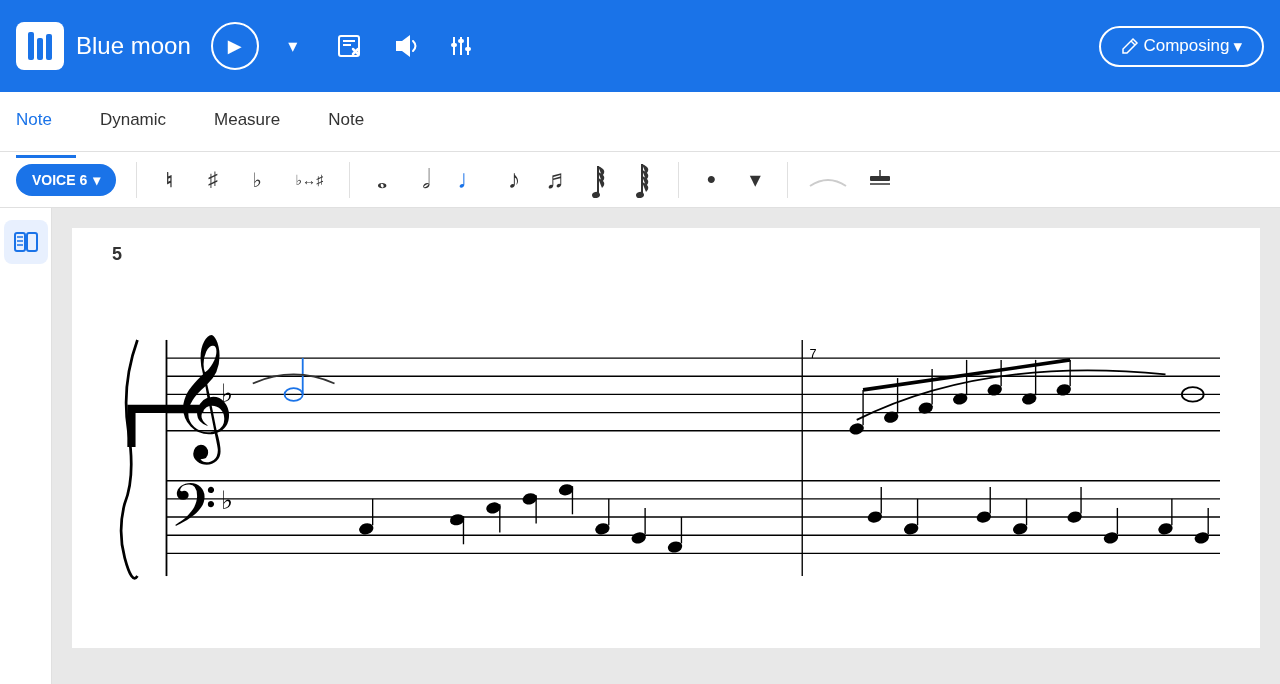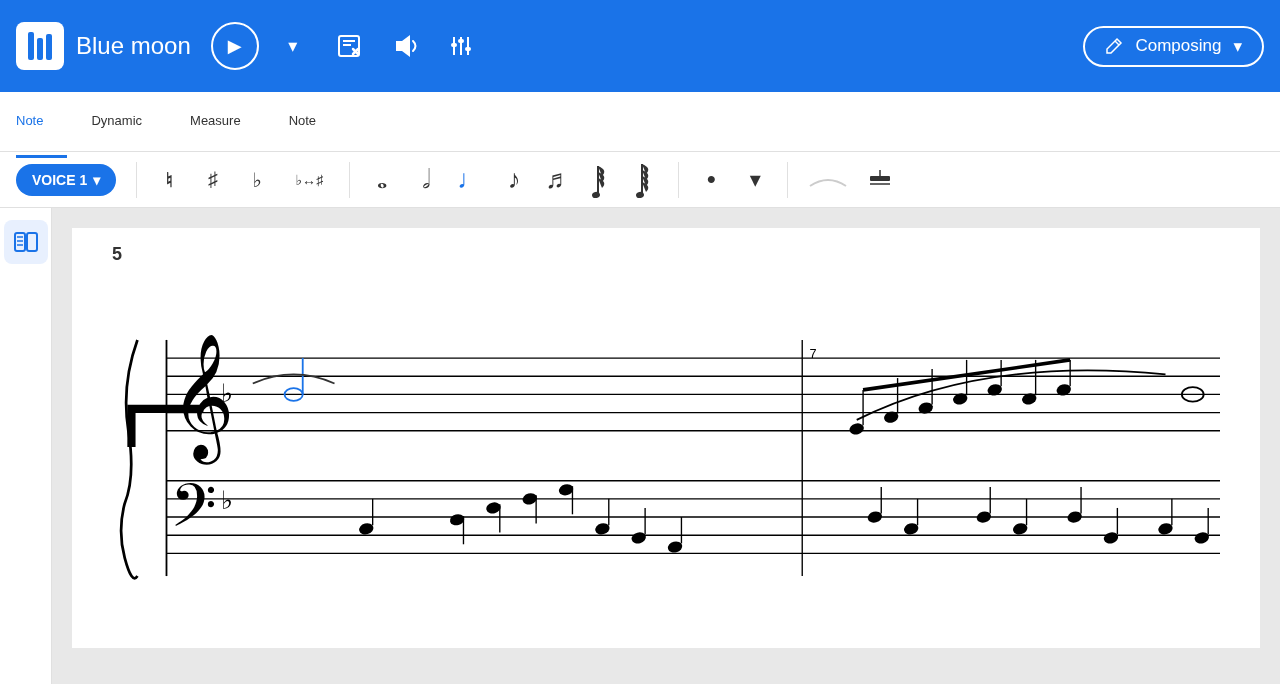--- a/index.html
+++ b/index.html
@@ -59,39 +59,39 @@
       font-size: 18px;
     }
     .composing-btn {
       border: 2px solid white;
       border-radius: 24px;
       background: none;
       color: white;
       padding: 8px 20px;
       font-size: 17px;
       cursor: pointer;
-      display: flex; align-items: center; gap: 12px;
+      display: flex; align-items: center; gap: 4px;
       font-family: inherit;
     }
 
     
     .toolbar {
       background: white;
       height: 60px;
       display: flex;
       align-items: center;
       padding: 0 16px;
       border-bottom: 1px solid #e0e0e0;
       gap: 0;
     }
     .tab {
       padding: 0 24px;
       height: 72px;
       display: flex; align-items: center;
-      font-size: 13px;
+      font-size: 17px;
       cursor: pointer;
       color: #333;
       border-bottom: 3px solid transparent;
       white-space: nowrap;
     }
     .tab.active {
       color: #1a73e8;
       border-bottom: 3px solid #1a73e8;
     }
     .tab:first-child { padding-left: 0; }
@@ -247,21 +247,21 @@
   <div class="tab">
     <span>Measure</span>
   </div>
   <div class="tab">
     <span>Note</span>
   </div>
 </div>
 
 <div class="note-toolbar">
   <button class="voice-btn">
-    <span>VOICE 1</span>
+    <span>VOICE 6</span>
     <span>▾</span>
   </button>
   <div class="separator"></div>
 
   <button class="note-btn">
     <span style="font-size:20px; font-weight:bold; font-family:serif;">♮</span>
   </button>
   <button class="note-btn">
     <span style="font-size:20px; font-family:serif;">♯</span>
   </button>

